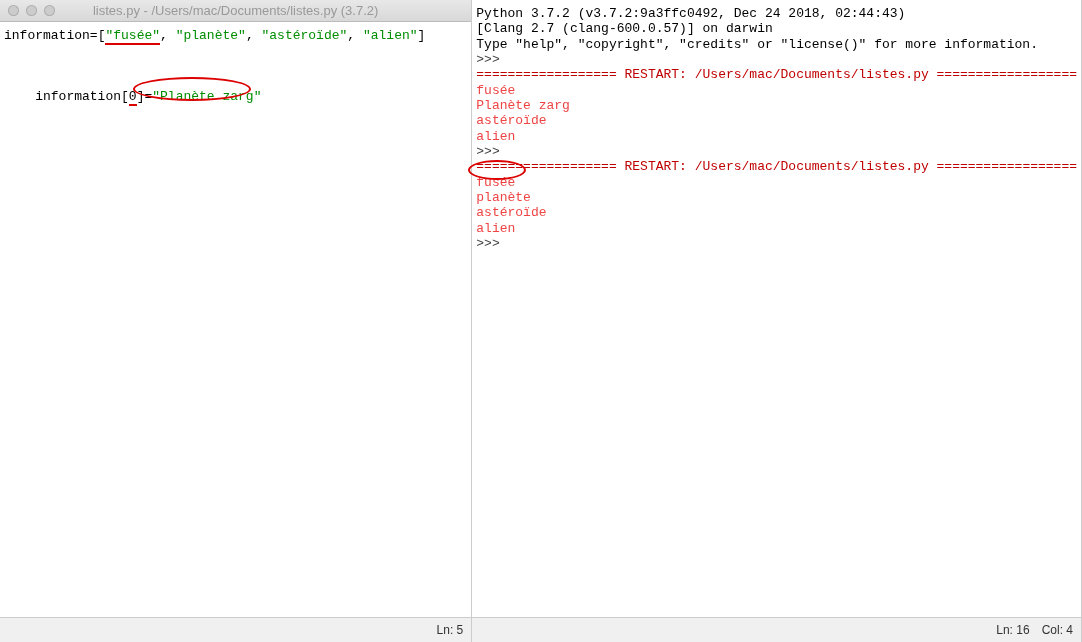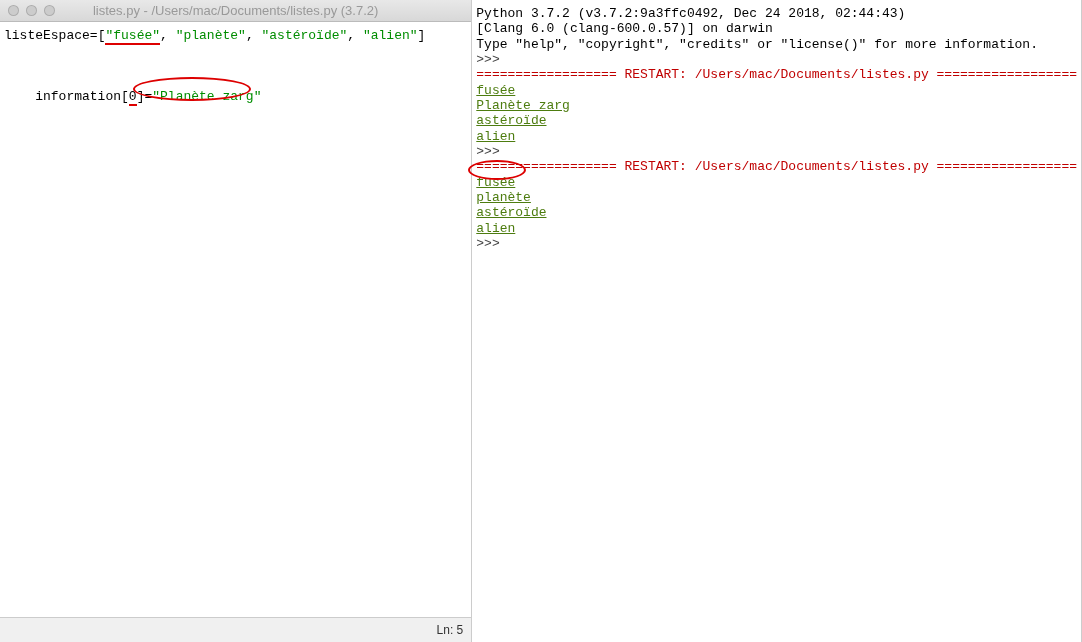--- a/index.html
+++ b/index.html
@@ -72,21 +72,21 @@
       justify-content: flex-end;
       align-items: center;
       padding: 12px 8px;
       font-family: -apple-system, sans-serif;
       font-size: 12px;
       color: #333;
       gap: 12px;
     }
     .str { color: #008d00; }
     .kw { color: #d98036; }
-    .out-blue { color: #4d7c0f; text-decoration: underline; }
+    .out-blue { color: #ef4444; }
     .out-red { color: #c00000; }
     .prompt { color: #444; }
     .underline-red { border-bottom: 2px solid #d00; }
     .circle-annot {
       position: absolute;
       border: 2px solid #d00;
       border-radius: 50%;
       pointer-events: none;
     }
     .code-line { display: block; }
@@ -98,43 +98,47 @@
 <div class="window window-left">
   <div class="titlebar inactive">
     <div class="traffic-lights">
       <div class="light inactive"></div>
       <div class="light inactive"></div>
       <div class="light inactive"></div>
     </div>
     <div class="title-text">listes.py - /Users/mac/Documents/listes.py (3.7.2)</div>
   </div>
   <div class="editor-wrap">
-    <div class="editor"><span class="code-line"><span>listeEspace</span><span>=[</span><span class="str underline-red">"fusée"</span><span>, </span><span class="str">"planète"</span><span>, </span><span class="str">"astéroïde"</span><span>, </span><span class="str">"alien"</span><span>]</span></span>
+    <div class="editor"><span class="code-line"><span>information</span><span>=[</span><span class="str underline-red">"fusée"</span><span>, </span><span class="str">"planète"</span><span>, </span><span class="str">"astéroïde"</span><span>, </span><span class="str">"alien"</span><span>]</span></span>
 <span class="code-line"> </span>
 <span class="code-line"><span>    information[</span><span class="underline-red">0</span><span>]=</span><span class="str">"Planète zarg"</span></span></div>
     <div class="circle-annot" style="left:133px; top:55px; width:118px; height:24px;"></div>
   </div>
   <div class="statusbar">
     <span>Ln: 5</span>
   </div>
 </div>
 
 <div class="window window-right">
   <div class="shell-wrap">
     <div class="shell"><span>Python 3.7.2 (v3.7.2:9a3ffc0492, Dec 24 2018, 02:44:43)</span>
-<span>[Clang 6.0 (clang-600.0.57)] on darwin</span>
+<span>[Clang 2.7 (clang-600.0.57)] on darwin</span>
 <span>Type "help", "copyright", "credits" or "license()" for more information.</span>
 <span class="prompt">&gt;&gt;&gt; </span>
 <span class="out-red">================== </span><span class="out-red">RESTART: /Users/mac/Documents/listes.py</span><span class="out-red"> ==================</span>
 <span class="out-blue">fusée</span>
 <span class="out-blue">Planète zarg</span>
 <span class="out-blue">astéroïde</span>
 <span class="out-blue">alien</span>
 <span class="prompt">&gt;&gt;&gt; </span>
 <span class="out-red">================== </span><span class="out-red">RESTART: /Users/mac/Documents/listes.py</span><span class="out-red"> ==================</span>
 <span class="out-blue">fusée</span>
 <span class="out-blue">planète</span>
 <span class="out-blue">astéroïde</span>
 <span class="out-blue">alien</span>
 <span class="prompt">&gt;&gt;&gt; </span></div>
     <div class="circle-annot" style="left:-4px; top:160px; width:58px; height:20px;"></div>
   </div>
+  <div class="statusbar">
+    <span>Ln: 16</span>
+    <span>Col: 4</span>
+  </div>
 </div>
 
 </body></html>

